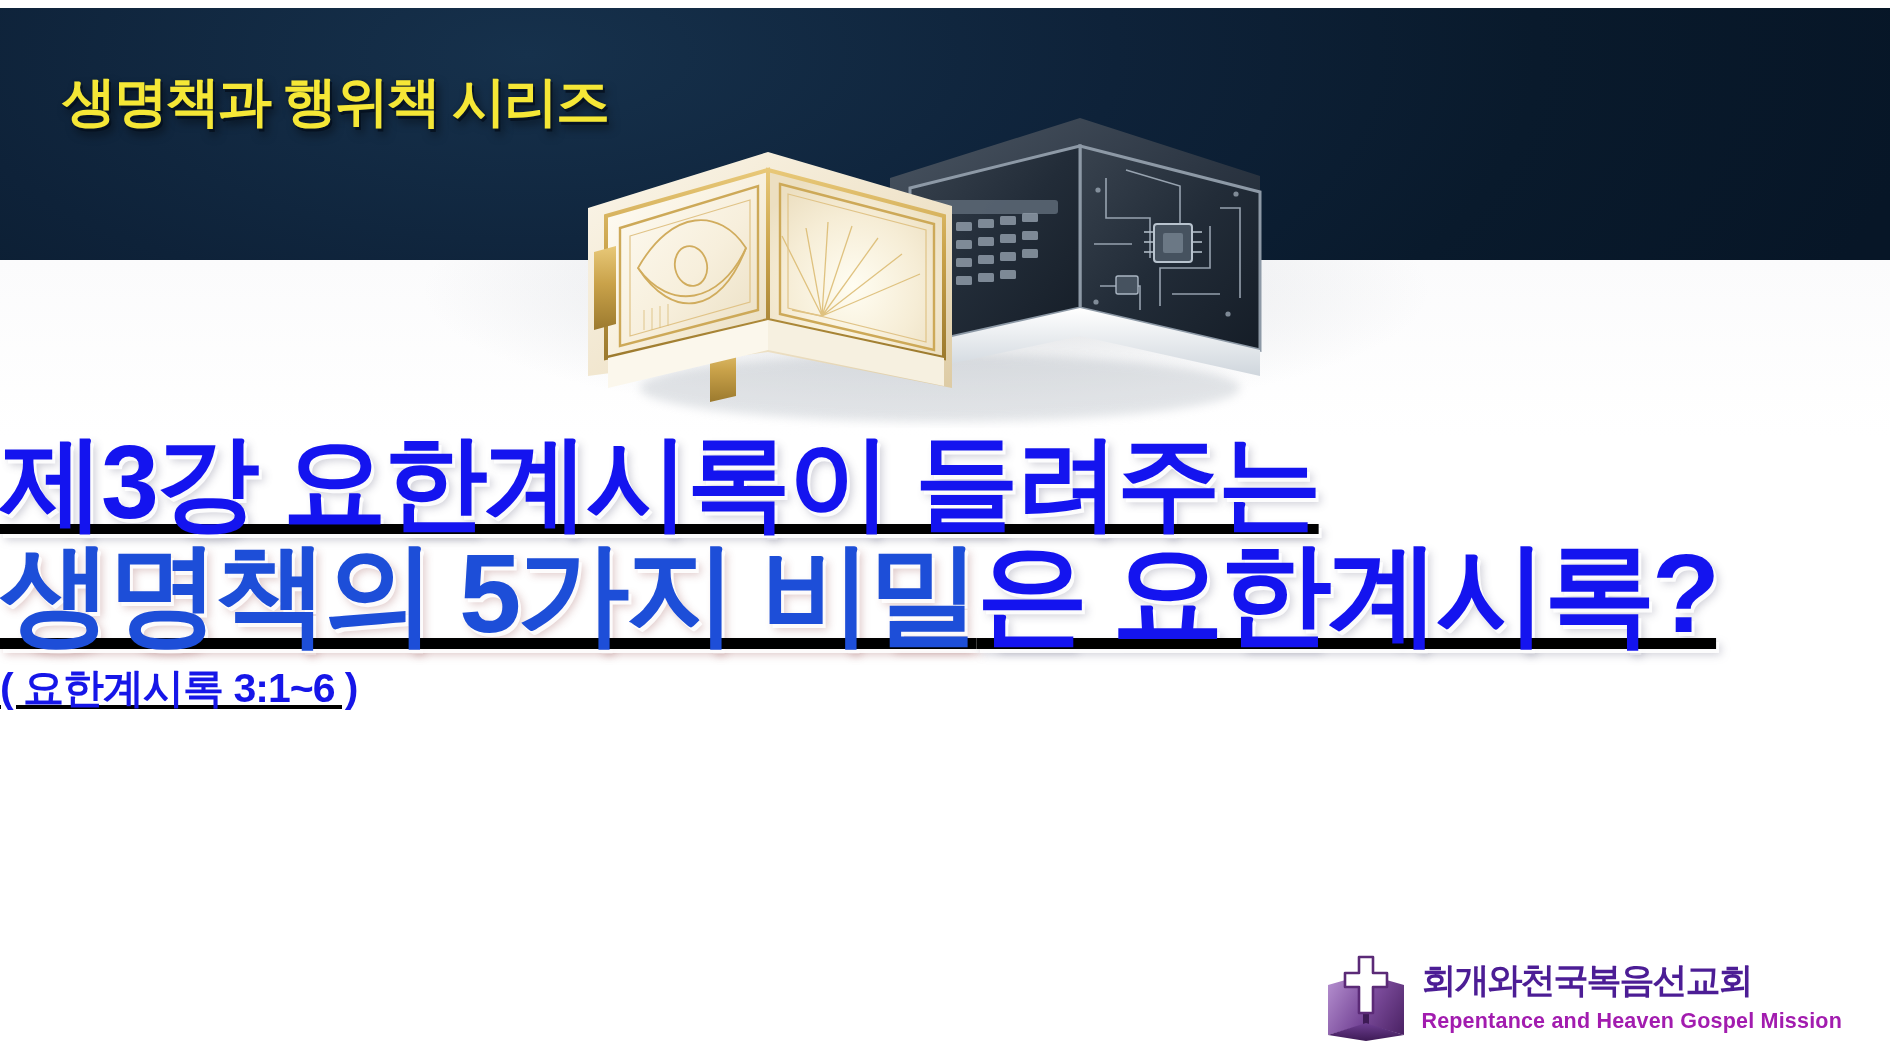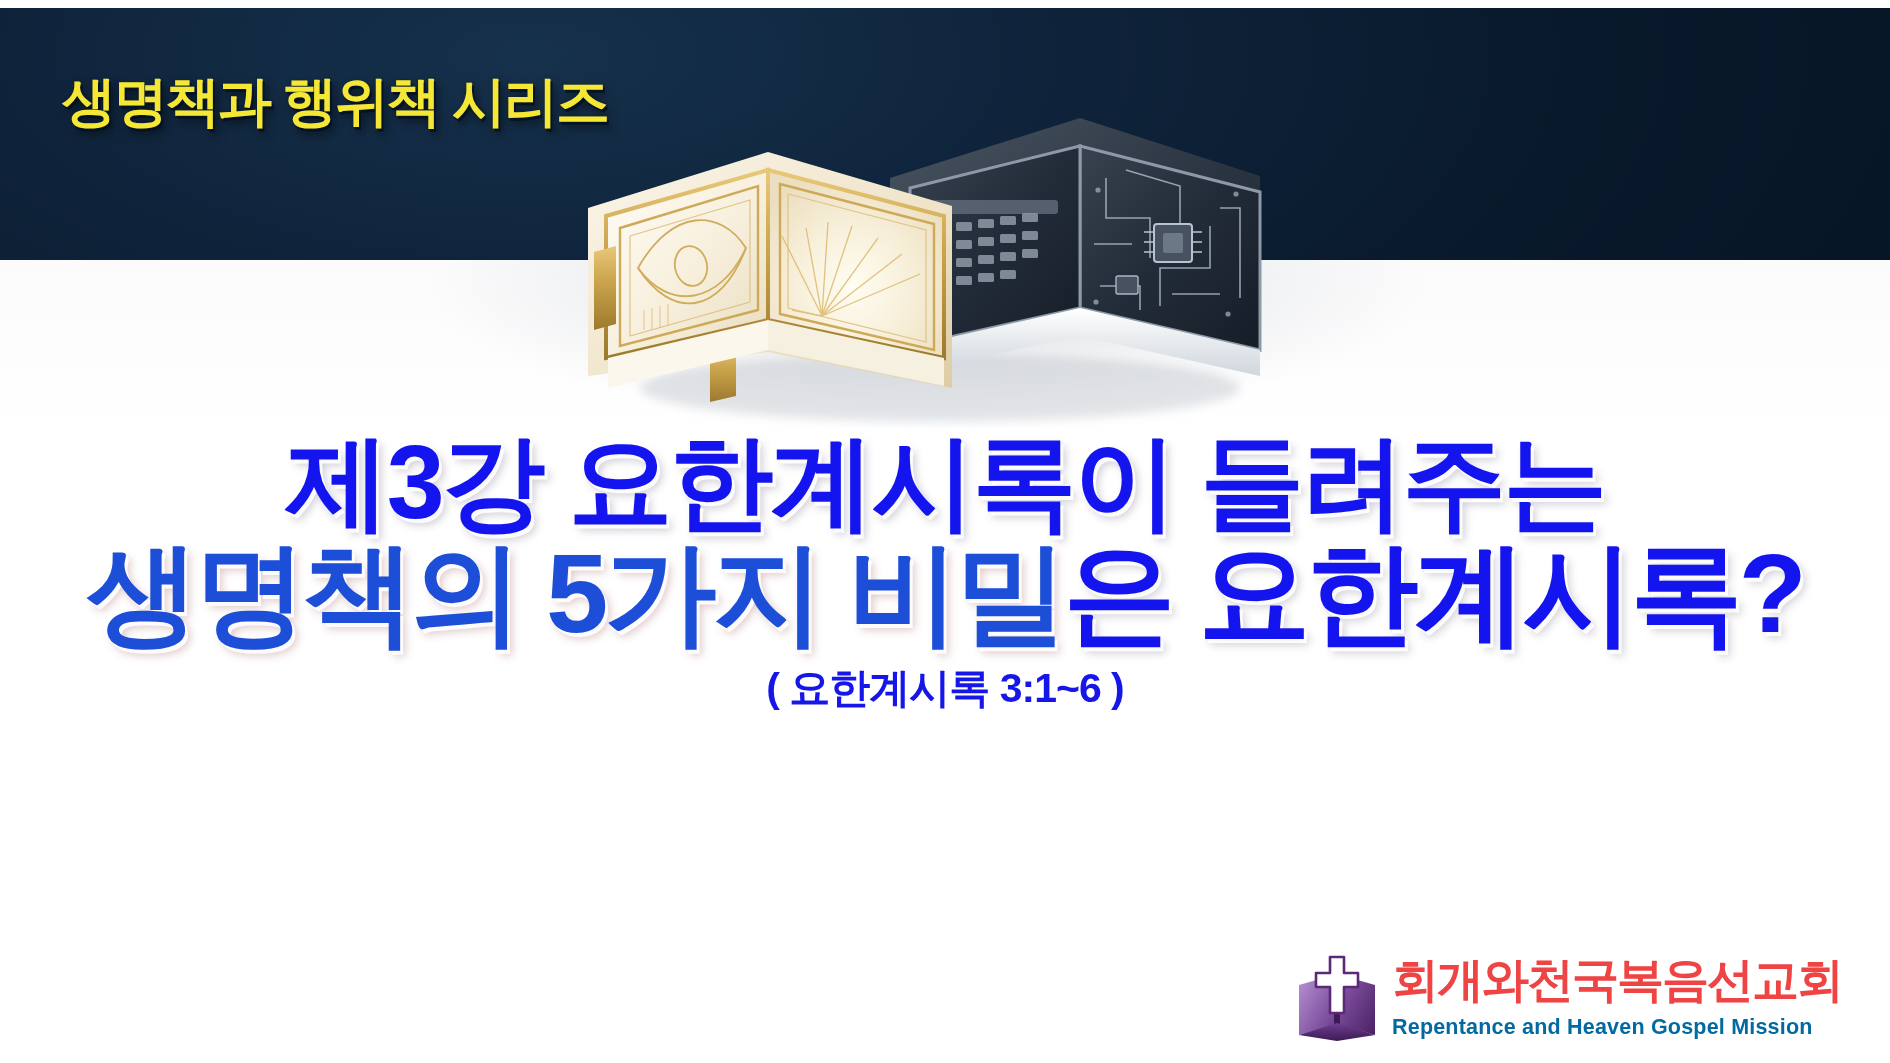--- a/index.html
+++ b/index.html
@@ -75,23 +75,24 @@
     z-index: 4;
   }
   .books svg { display: block; width: 100%; height: 100%; }
 
   
   .headline {
     position: absolute;
     left: 0;
     top: 430px;
     width: 1890px;
-    text-align: center;
+    text-align: left;
     z-index: 6;
     line-height: 1.0;
+    text-decoration: underline;
   }
   .hl-line {
     white-space: nowrap;
     font-weight: 800;
     letter-spacing: -3px;
   }
   .hl1 {
     font-size: 104px;
     color: #1414ef;
     text-shadow: 3px 4px 0 rgba(255,255,255,.9), 5px 6px 9px rgba(90,90,120,.30);
@@ -126,32 +127,32 @@
     bottom: 22px;
     display: flex;
     align-items: center;
     gap: 12px;
     z-index: 7;
   }
   .logo-mark { width: 86px; height: 86px; flex: 0 0 auto; }
   .logo-mark svg { display: block; width: 100%; height: 100%; }
   .logo-text { display: flex; flex-direction: column; justify-content: center; }
   .logo-kr {
-    font-size: 47px;
+    font-size: 35px;
     font-weight: 800;
     letter-spacing: -2px;
-    color: #ef4444;
+    color: #4c1d95;
     line-height: 1.04;
     white-space: nowrap;
   }
   .logo-en {
     font-size: 21.5px;
     font-weight: 600;
     letter-spacing: .2px;
-    color: #0369a1;
+    color: #a21caf;
     line-height: 1.1;
     margin-top: 11px;
     white-space: nowrap;
   }
 </style>
 </head>
 <body>
 
 <div id="slide">
 

